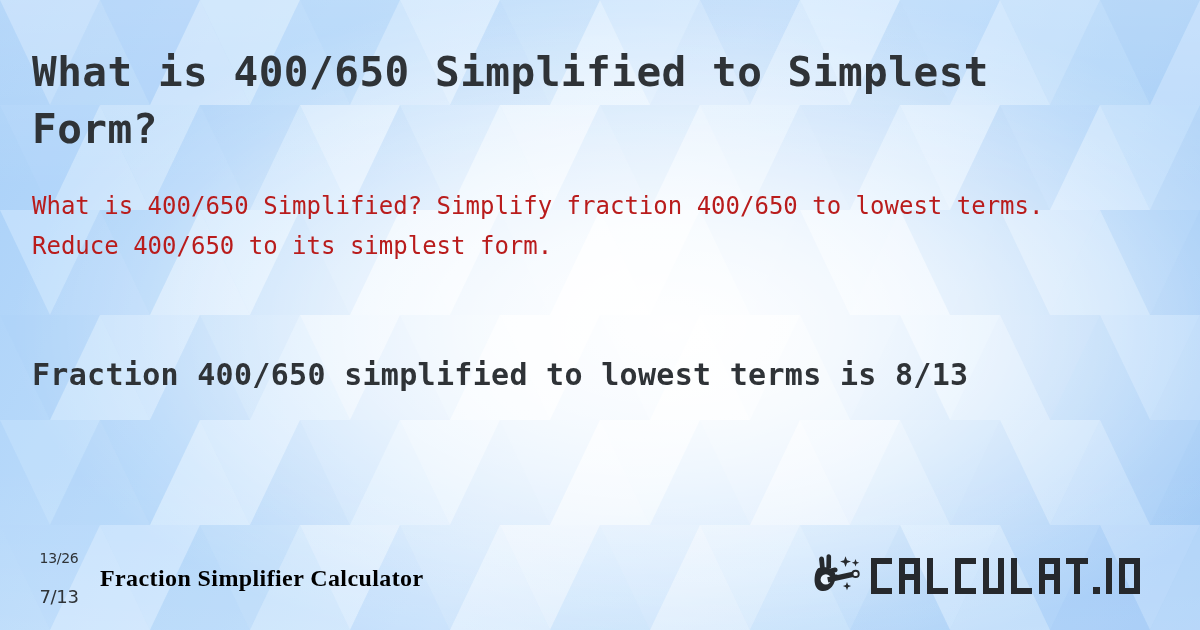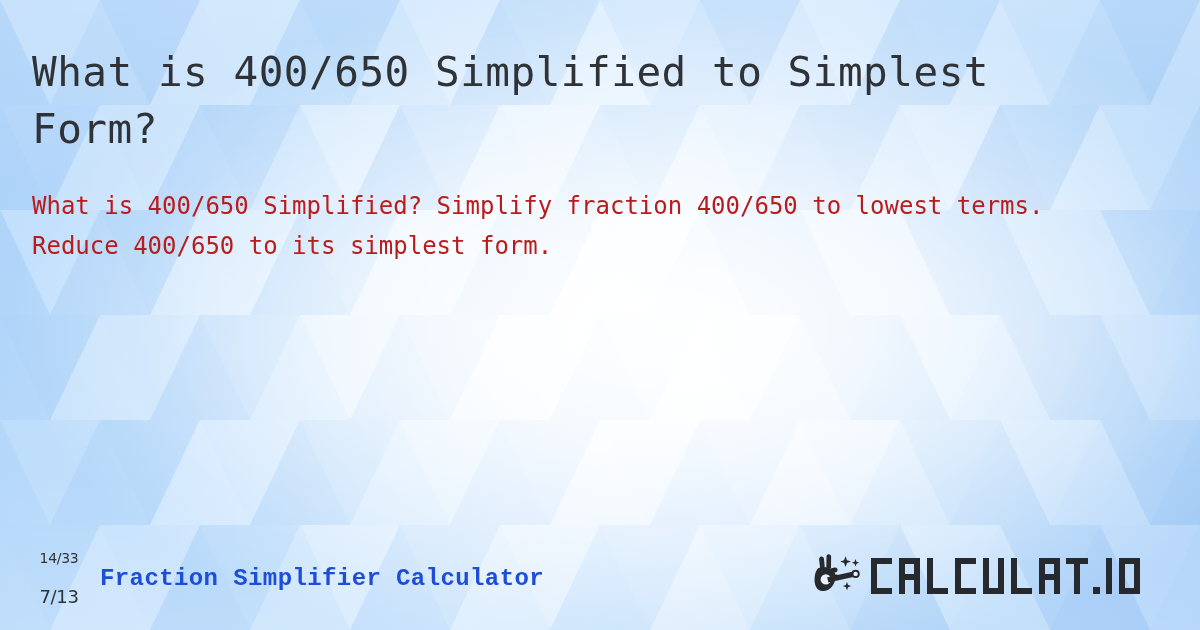--- a/index.html
+++ b/index.html
@@ -52,21 +52,21 @@
     box-sizing: border-box;
   }
 
   .title {
     position: absolute;
     left: 32px;
     top: 44px;
     width: 1000px;
     margin: 0;
     font-family: "DejaVu Sans Mono", monospace;
-    font-weight: normal;
+    font-weight: bold;
     font-size: 41px;
     line-height: 57px;
     letter-spacing: 0.5px;
     color: #2f3337;
   }
 
   .subtitle {
     position: absolute;
     left: 32px;
     top: 186px;
@@ -128,25 +128,25 @@
     letter-spacing: -0.3px;
     margin-bottom: 3px;
   }
   .frac-icon .frac-bottom {
     font-size: 18px;
     letter-spacing: -0.3px;
     margin-top: 20px;
   }
 
   .footer-title {
-    font-family: Liberation Mono, monospace;
+    font-family: Liberation Serif, serif;
     font-weight: bold;
     font-size: 24px;
     letter-spacing: 0.4px;
-    color: #1d4ed8;
+    color: #000000;
   }
 
   .brand {
     display: flex;
     align-items: center;
     gap: 2px;
   }
   .brand-mark { display: block; }
   .brand-text { display: block; }
 </style>
@@ -336,27 +336,28 @@
   </div>
 
   <div class="bg-layer bg-sheen"></div>
 
   <div class="content">
 
     <h1 class="title">What is 400/650 Simplified to Simplest Form?</h1>
 
     <p class="subtitle">What is 400/650 Simplified? Simplify fraction 400/650 to lowest terms. Reduce 400/650 to its simplest form.</p>
 
+    <p class="result">Fraction 400/650 simplified to lowest terms is 8/13</p>
 
     <div class="footer">
 
       <div class="footer-left">
 
         <div class="frac-icon">
-          <span class="frac-top">14/33</span>
+          <span class="frac-top">13/26</span>
           <span class="frac-bottom">7/13</span>
         </div>
 
         <span class="footer-title">Fraction Simplifier Calculator</span>
       </div>
 
       <div class="brand">
 
         <span class="brand-mark">
           <svg width="52" height="46" viewBox="0 0 52 46" xmlns="http://www.w3.org/2000/svg" aria-hidden="true">

